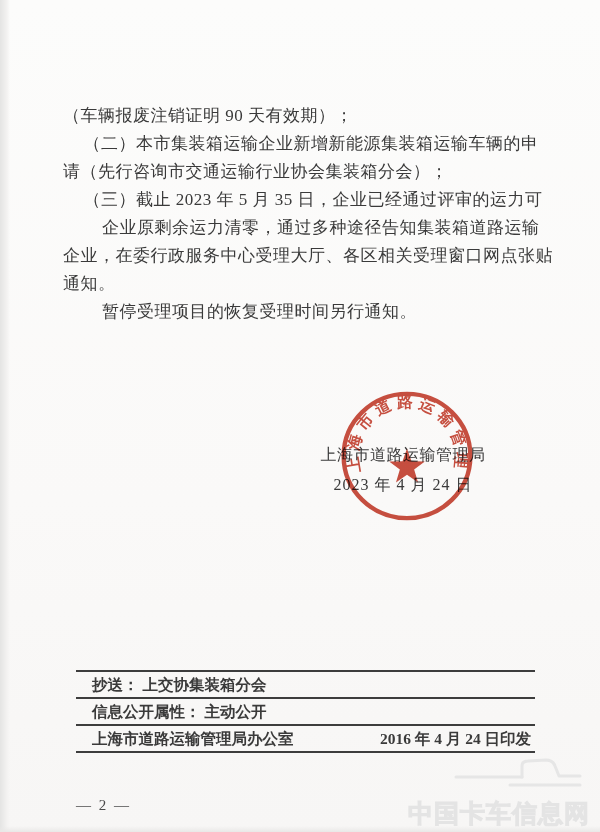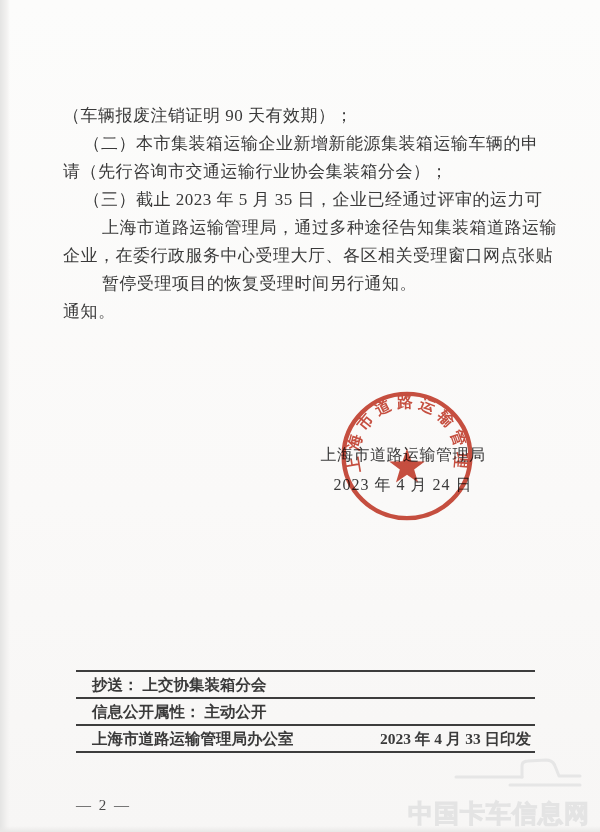--- a/index.html
+++ b/index.html
@@ -54,24 +54,24 @@
 
 <div class="page">
   <div class="edge-left"></div>
   <div class="edge-bottom"></div>
 
   <div class="doc-body">
     <div class="line">（车辆报废注销证明 90 天有效期）；</div>
     <div class="line ind-paren">（二）本市集装箱运输企业新增新能源集装箱运输车辆的申</div>
     <div class="line">请（先行咨询市交通运输行业协会集装箱分会）；</div>
     <div class="line ind-paren">（三）截止 2023 年 5 月 35 日，企业已经通过评审的运力可</div>
-    <div class="line ind-2em">上海市道路运输管理局，通过多种途径告知集装箱道路运输</div>
+    <div class="line ind-2em">企业原剩余运力清零，通过多种途径告知集装箱道路运输</div>
     <div class="line">企业，在委行政服务中心受理大厅、各区相关受理窗口网点张贴</div>
+    <div class="line">通知。</div>
     <div class="line ind-2em">暂停受理项目的恢复受理时间另行通知。</div>
-    <div class="line">通知。</div>
   </div>
 
   <div class="sign-org">上海市道路运输管理局</div>
   <div class="sign-date">2023 年 4 月 24 日</div>
 
   <svg class="seal" viewBox="0 0 220 220" aria-hidden="true">
     <ellipse cx="110" cy="110" rx="101" ry="99" fill="none" stroke="#c54130" stroke-width="7"></ellipse>
     <defs>
       <path id="sealArc" d="M 36.7,136.7 A 78,78 0 1,1 183.3,136.7" fill="none"></path>
     </defs>
@@ -85,21 +85,21 @@
     <div class="ft-row">
       <span>抄送：</span><span> </span>
       <span>上交协集装箱分会</span>
     </div>
     <div class="ft-row">
       <span>信息公开属性：</span><span> </span>
       <span>主动公开</span>
     </div>
     <div class="ft-row last">
       <span>上海市道路运输管理局办公室</span>
-      <span>2023 年 4 月 33 日印发</span>
+      <span>2016 年 4 月 24 日印发</span>
     </div>
   </div>
 
   <div class="page-number">— 2 —</div>
 
   <div class="watermark">
     <svg class="wm-truck" viewBox="0 0 132 42" aria-hidden="true">
       <g fill="none" stroke="#e6e6e6" stroke-width="3" stroke-linecap="round" stroke-linejoin="round">
         <path d="M4 21 H70"></path>
         <path d="M70 21 V10 Q70 5 76 5 L94 4 Q101 4 103 10 L107 20 H128"></path>

